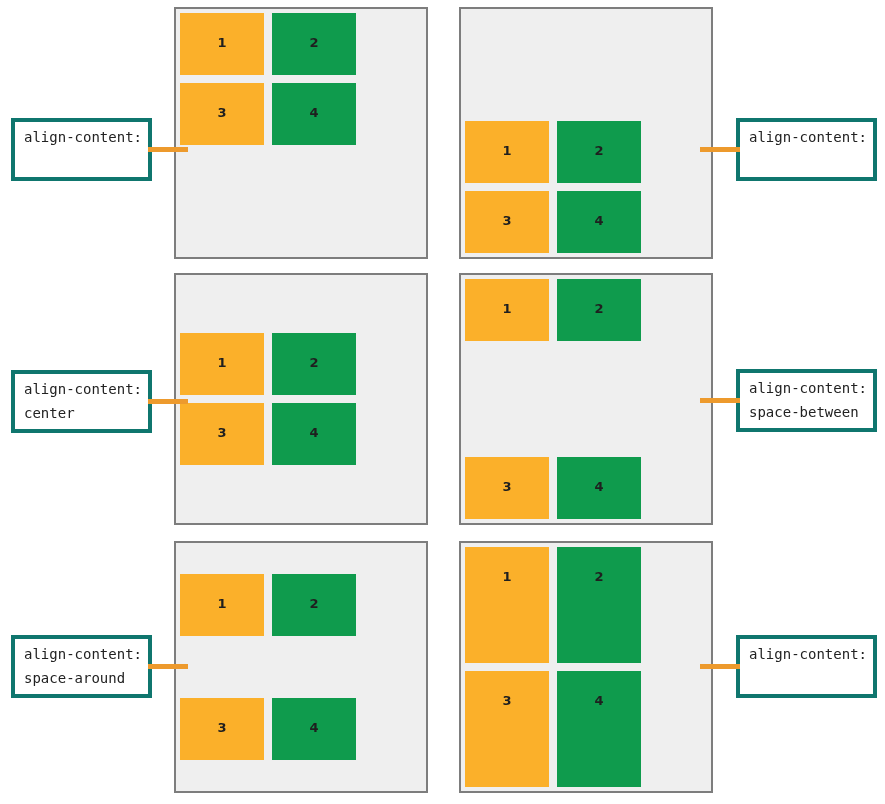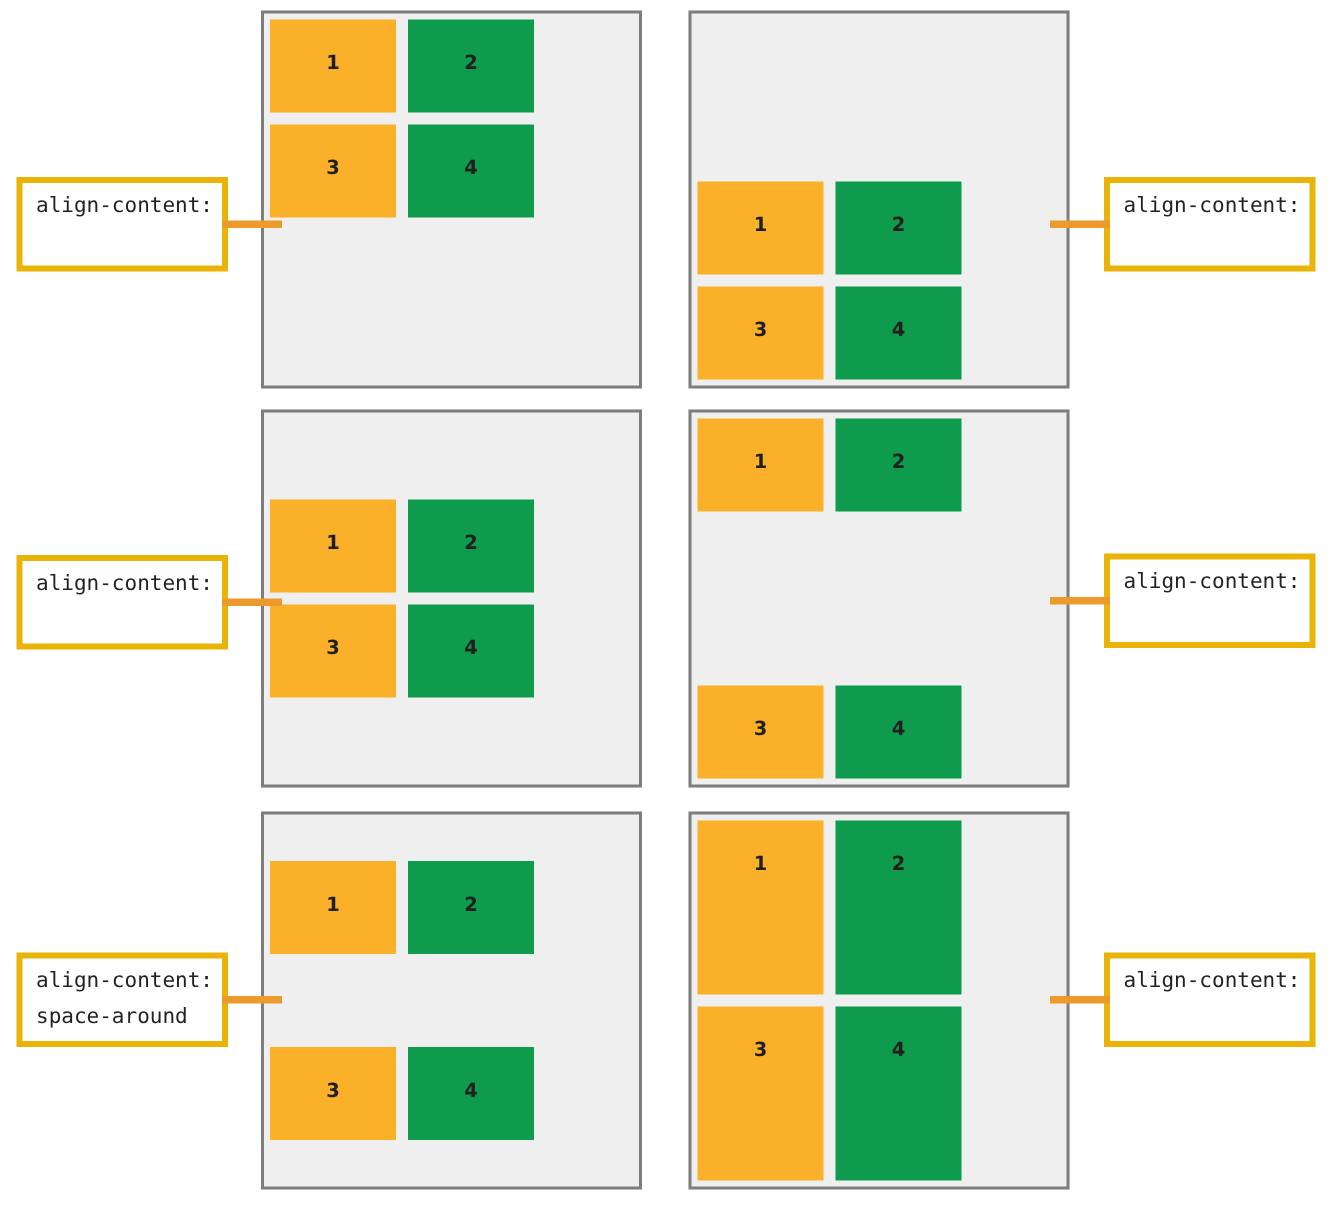--- a/index.html
+++ b/index.html
@@ -58,21 +58,21 @@
   .pos-p5 { left: 174px; top: 541px; }
   .pos-p6 { left: 459px; top: 541px; }
 
   
   .callout {
     position: absolute;
     box-sizing: border-box;
     width: 141px;
     height: 63px;
     background: #ffffff;
-    border: 4px solid #eab308;
+    border: 4px solid #0f766e;
     padding: 3px 0 0 9px;
   }
   .callout .line {
     font-size: 14px;
     line-height: 24px;
     color: #222222;
     white-space: nowrap;
   }
   .connector {
     position: absolute;
@@ -145,25 +145,27 @@
     <div class="connector"></div>
   </div>
 
   <div class="callout side-right pos-c2">
     <div class="line">align-content:</div>
     <div class="connector"></div>
   </div>
 
   <div class="callout side-left pos-c3">
     <div class="line">align-content:</div>
+    <div class="line">center</div>
     <div class="connector"></div>
   </div>
 
   <div class="callout side-right pos-c4">
     <div class="line">align-content:</div>
+    <div class="line">space-between</div>
     <div class="connector"></div>
   </div>
 
   <div class="callout side-left pos-c5">
     <div class="line">align-content:</div>
     <div class="line">space-around</div>
     <div class="connector"></div>
   </div>
 
   <div class="callout side-right pos-c6">

